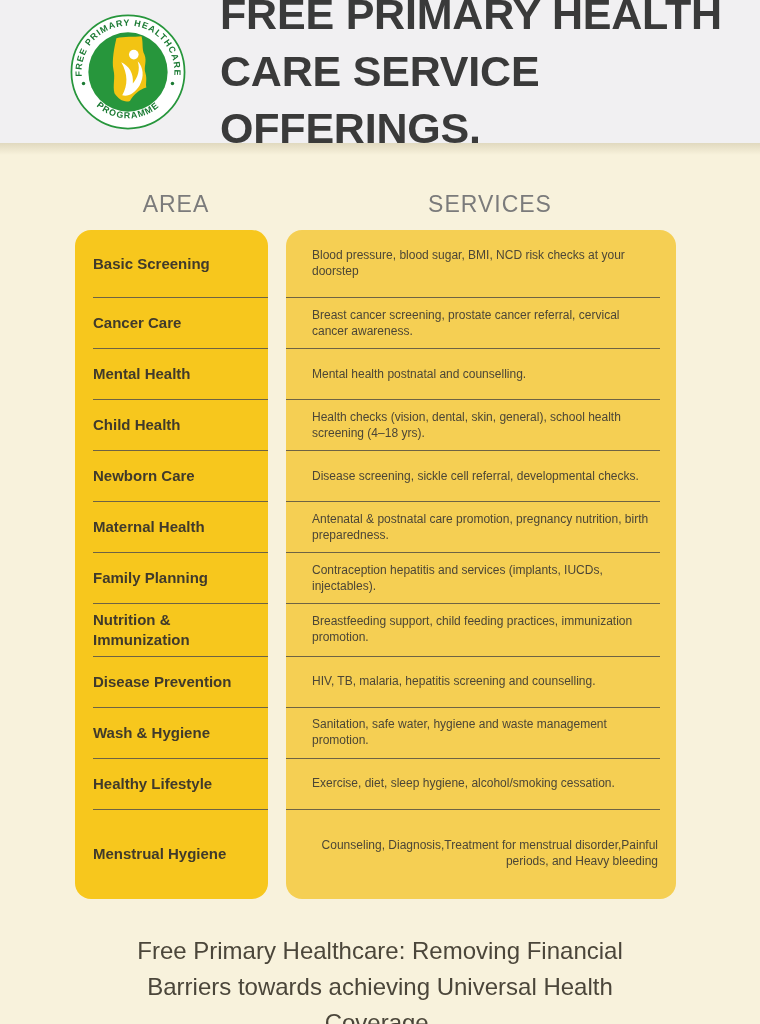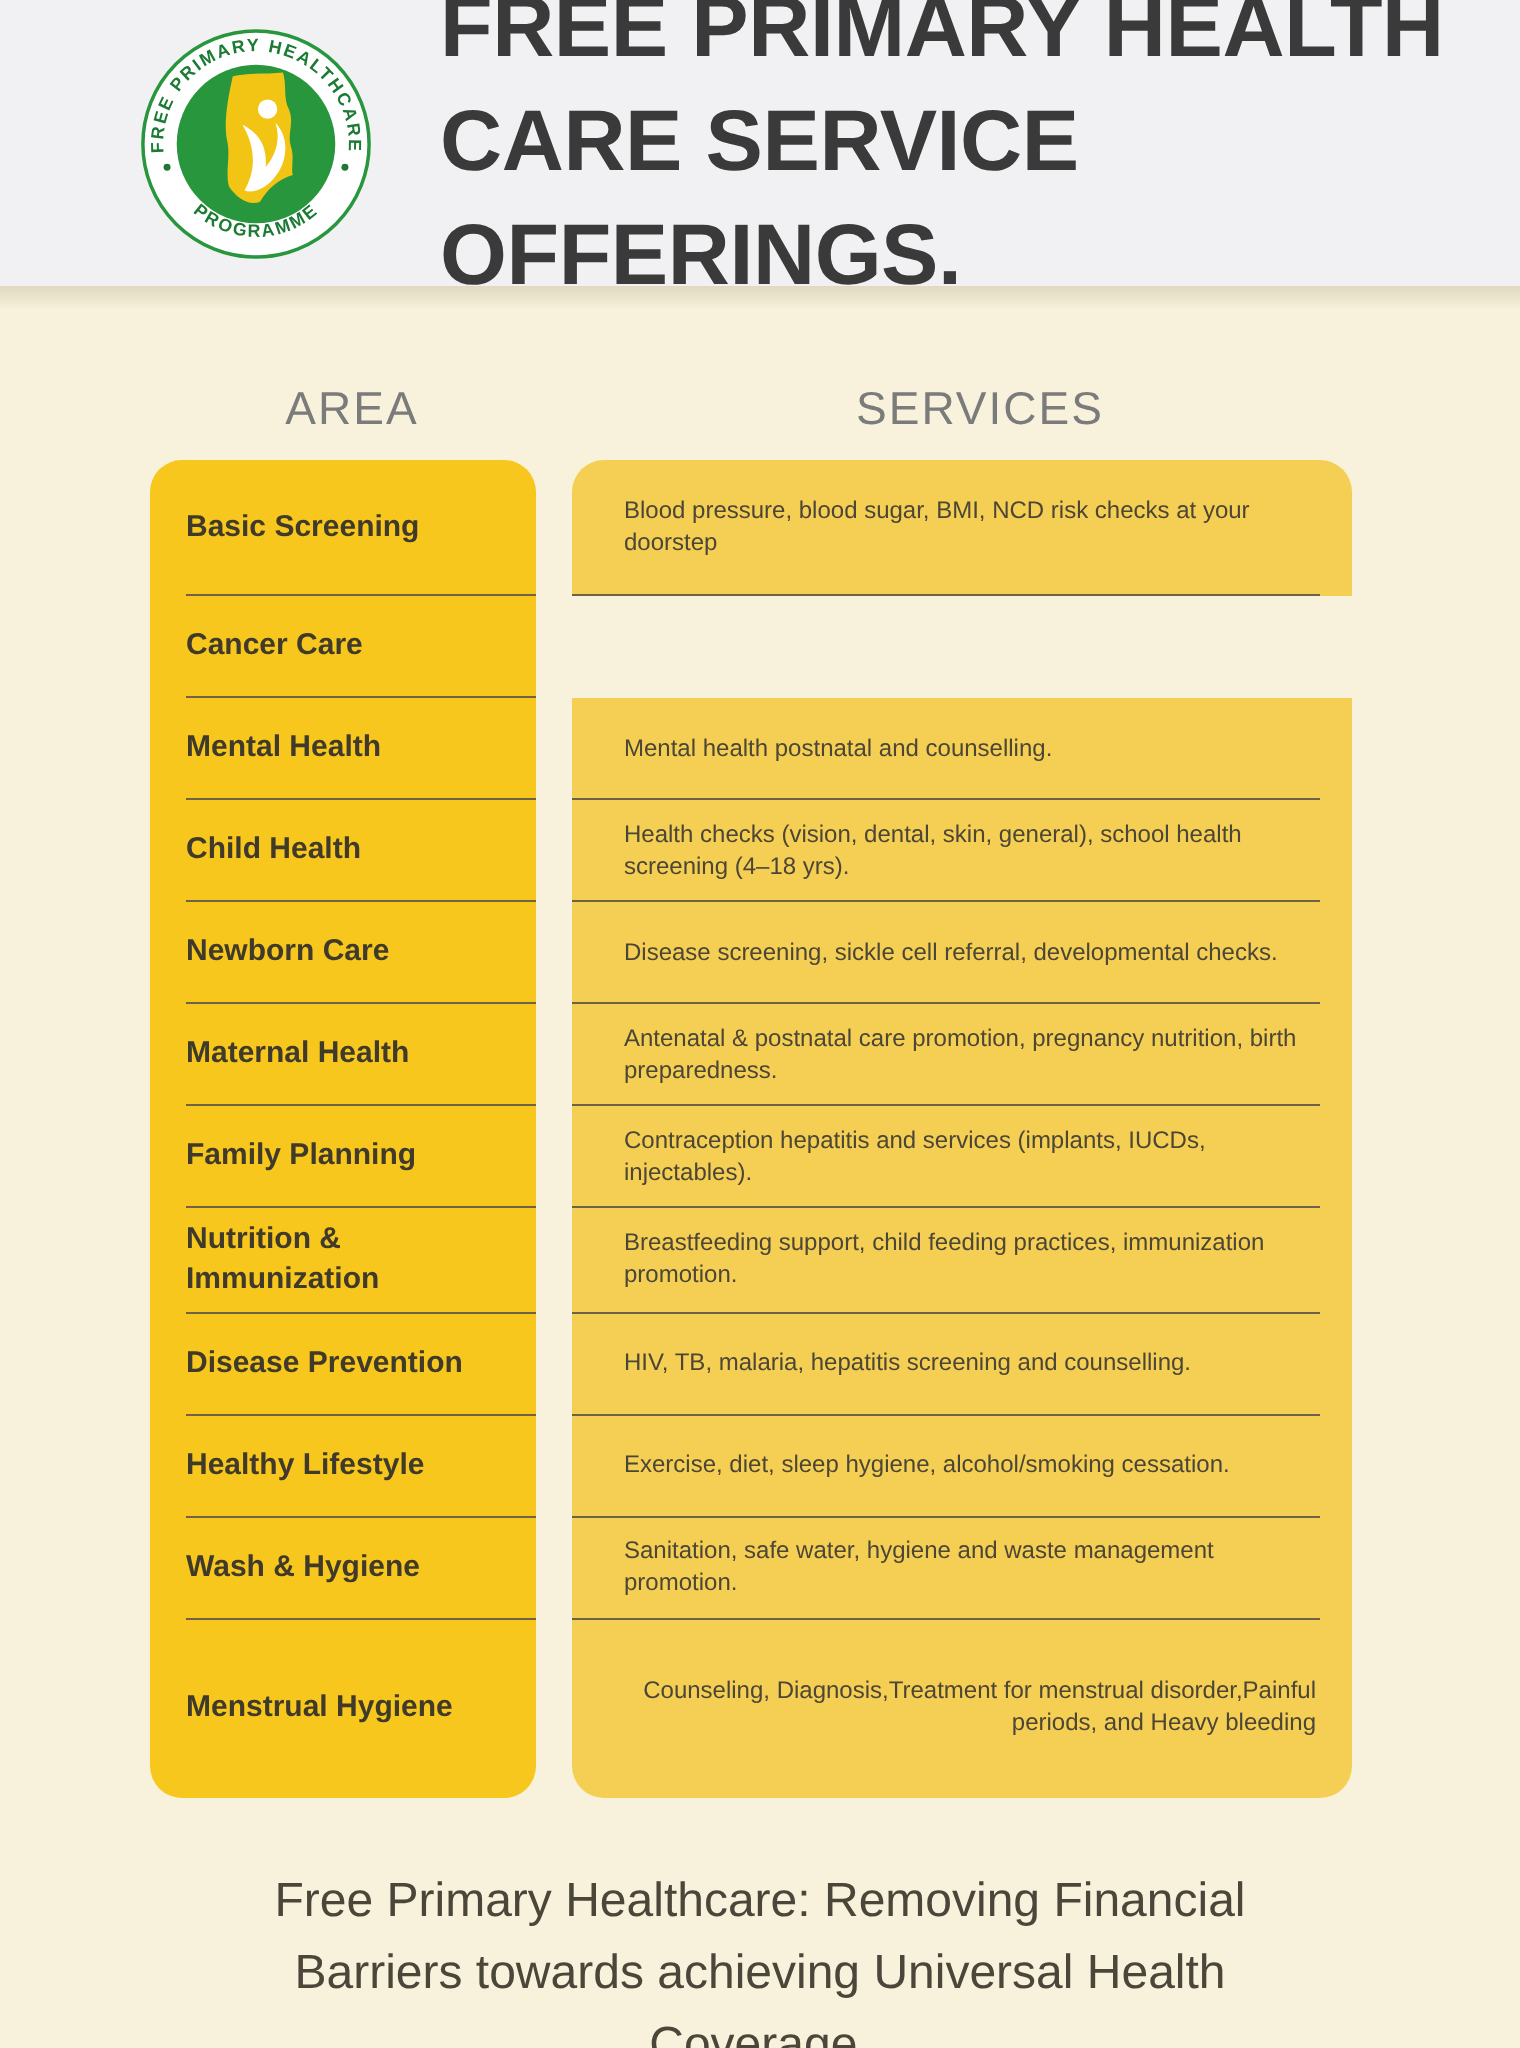--- a/index.html
+++ b/index.html
@@ -100,20 +100,23 @@
             <span>Basic Screening</span>
           </div>
         <div class="cell svc">
             <span>Blood pressure, blood sugar, BMI, NCD risk checks at your doorstep</span>
           </div>
       </div>
       <div class="row">
         <div class="cell area">
             <span>Cancer Care</span>
           </div>
+        <div class="cell svc">
+            <span>Breast cancer screening, prostate cancer referral, cervical cancer awareness.</span>
+          </div>
       </div>
       <div class="row">
         <div class="cell area">
             <span>Mental Health</span>
           </div>
         <div class="cell svc">
             <span>Mental health postnatal and counselling.</span>
           </div>
       </div>
       <div class="row">
@@ -159,32 +162,32 @@
       <div class="row">
         <div class="cell area">
             <span>Disease Prevention</span>
           </div>
         <div class="cell svc">
             <span>HIV, TB, malaria, hepatitis screening and counselling.</span>
           </div>
       </div>
       <div class="row">
         <div class="cell area">
+            <span>Wash &amp; Hygiene</span>
+          </div>
+        <div class="cell svc">
+            <span>Sanitation, safe water, hygiene and waste management promotion.</span>
+          </div>
+      </div>
+      <div class="row">
+        <div class="cell area">
             <span>Healthy Lifestyle</span>
           </div>
         <div class="cell svc">
             <span>Exercise, diet, sleep hygiene, alcohol/smoking cessation.</span>
-          </div>
-      </div>
-      <div class="row">
-        <div class="cell area">
-            <span>Wash &amp; Hygiene</span>
-          </div>
-        <div class="cell svc">
-            <span>Sanitation, safe water, hygiene and waste management promotion.</span>
           </div>
       </div>
       <div class="row last">
         <div class="cell area">
             <span>Menstrual Hygiene</span>
           </div>
         <div class="cell svc">
             <span>Counseling, Diagnosis,Treatment for menstrual disorder,Painful periods, and Heavy bleeding</span>
           </div>
       </div>

